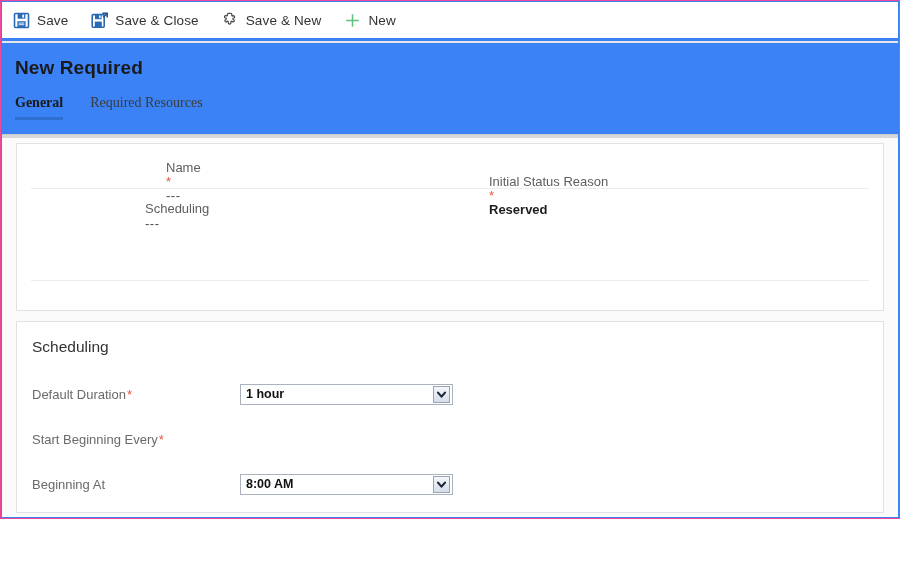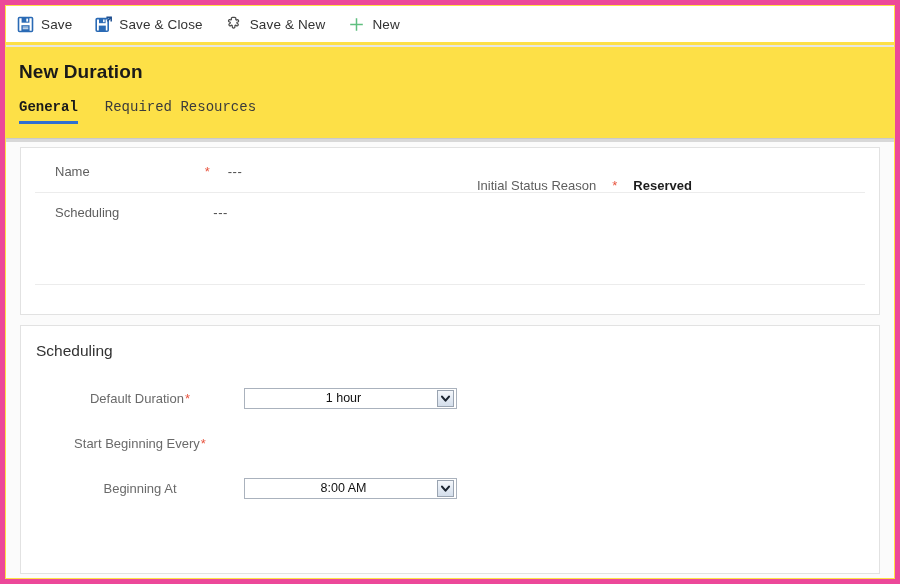--- a/index.html
+++ b/index.html
@@ -8,24 +8,24 @@
     background: #ffffff;
   }
   body {
     font-family: "Liberation Sans", sans-serif;
     -webkit-font-smoothing: antialiased;
   }
 
   #app {
     position: relative;
     width: 900px;
-    height: 584px;
-    box-sizing: border-box;
-    background: #fde047;
-    border: 5px solid #ec4899;
+    height: 519px;
+    box-sizing: border-box;
+    background: #3b82f6;
+    border: 1px solid #ec4899;
     overflow: hidden;
   }
 
   
   .commandbar {
     position: absolute;
     left: 1px;
     top: 1px;
     right: 1px;
     height: 36px;
@@ -86,21 +86,21 @@
   }
   .tab {
     position: relative;
     font-size: 14px;
     color: #3b3b3b;
     padding: 0 0 9px 0;
     margin-right: 27px;
     cursor: pointer;
     background: transparent;
     border: none;
-    font-family: Liberation Mono, monospace;
+    font-family: Liberation Serif, serif;
   }
   .tab.active {
     font-weight: bold;
     color: #1a1a1a;
   }
   .tab.active::after {
     content: "";
     position: absolute;
     left: 0;
     right: 0;
@@ -146,20 +146,21 @@
     right: 14px;
     top: 183px;
     bottom: 4px;
   }
 
   
   .field-row {
     position: absolute;
     display: flex;
     align-items: baseline;
+    flex-direction: column;
   }
   .f-label {
     font-size: 13px;
     color: #5e5e5e;
     white-space: nowrap;
   }
   .f-req {
     color: #e8543f;
     font-size: 13px;
     line-height: 1;
@@ -209,21 +210,20 @@
     color: #323232;
   }
 
   .sched-row {
     position: absolute;
     left: 15px;
     right: 15px;
     height: 22px;
     display: flex;
     align-items: center;
-    text-align: center;
   }
   #sched-0 { top: 61px; }
   #sched-1 { top: 106px; }
   #sched-2 { top: 151px; }
 
   .s-label {
     width: 208px;
     flex: 0 0 208px;
     font-size: 13px;
     color: #6a6a6a;
@@ -241,21 +241,21 @@
     border: 1px solid #aab2bd;
     box-sizing: border-box;
     display: flex;
     align-items: center;
     cursor: pointer;
   }
   .combo-text {
     flex: 1 1 auto;
     padding-left: 5px;
     font-size: 12.5px;
-    font-weight: normal;
+    font-weight: bold;
     color: #111111;
     white-space: nowrap;
     overflow: hidden;
   }
   .combo-arrow {
     flex: 0 0 auto;
     width: 17px;
     height: 17px;
     margin-right: 2px;
     border: 1px solid #9aa4b1;
@@ -321,21 +321,21 @@
         <svg viewBox="0 0 17 17" width="17" height="17">
           <path d="M8.5 2.2 V14.8 M2.2 8.5 H14.8" stroke="#5fbf7f" stroke-width="1.5" stroke-linecap="butt"></path>
         </svg>
       </span>
       <span class="cmd-label">New</span>
     </button>
 
   </div>
   <div class="cmdbar-rule"></div>
 
-  <div class="page-title">New Duration</div>
+  <div class="page-title">New Required</div>
 
   <div class="tabstrip">
     <button class="tab active">General</button>
     <button class="tab">Required Resources</button>
   </div>
   <div class="header-rule"></div>
 
   <div class="canvas">
 
     <div class="panel" id="panel-general">

